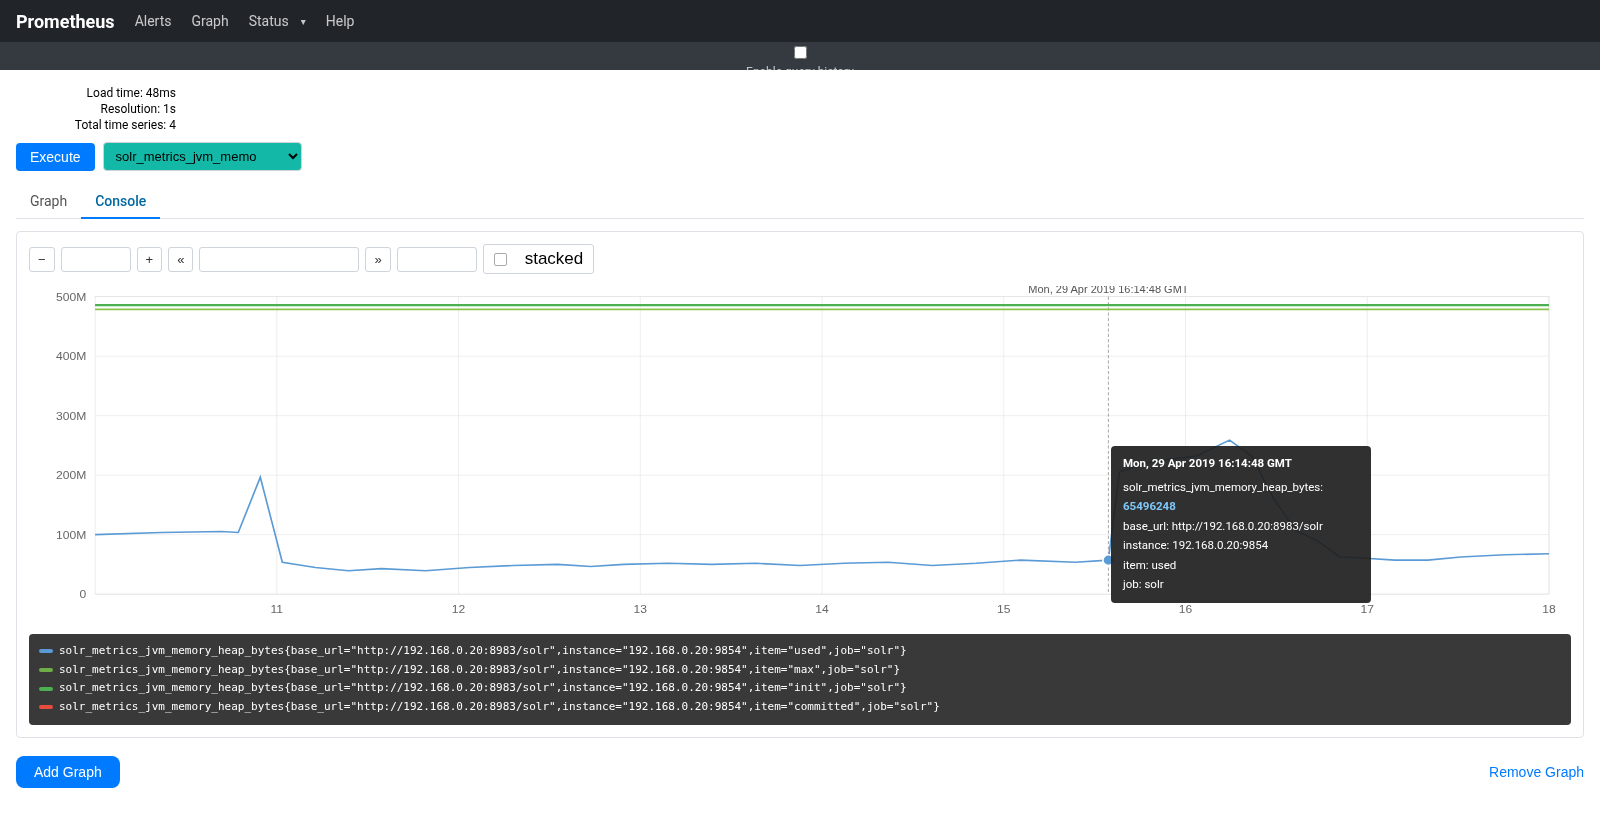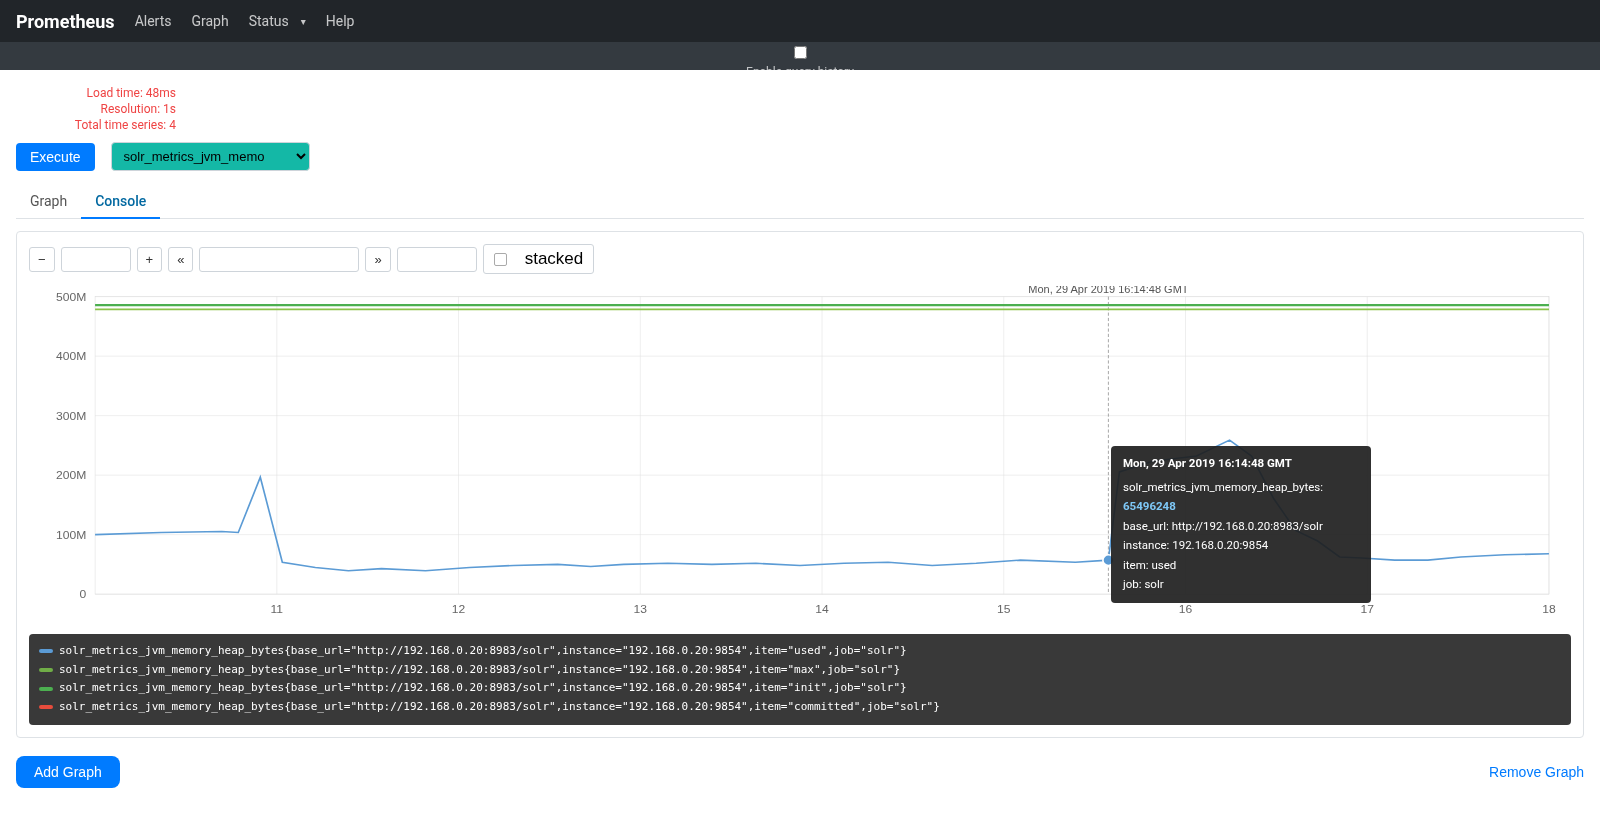--- a/index.html
+++ b/index.html
@@ -88,32 +88,32 @@
       cursor: se-resize;
       color: #aaa;
       font-size: 10px;
     }
 
     .query-meta {
       display: flex;
       flex-direction: column;
       align-items: flex-end;
       font-size: 12px;
-      color: #ef4444;
+      color: #000000;
       gap: 2px;
       min-width: 160px;
       padding-top: 4px;
       justify-content: center;
     }
 
     
     .execute-row {
       display: flex;
       align-items: center;
-      gap: 16px;
+      gap: 8px;
       margin-bottom: 14px;
     }
     .btn-execute {
       background: #007bff;
       color: #fff;
       border: none;
       border-radius: 4px;
       padding: 6px 14px;
       font-size: 14px;
       cursor: pointer;

